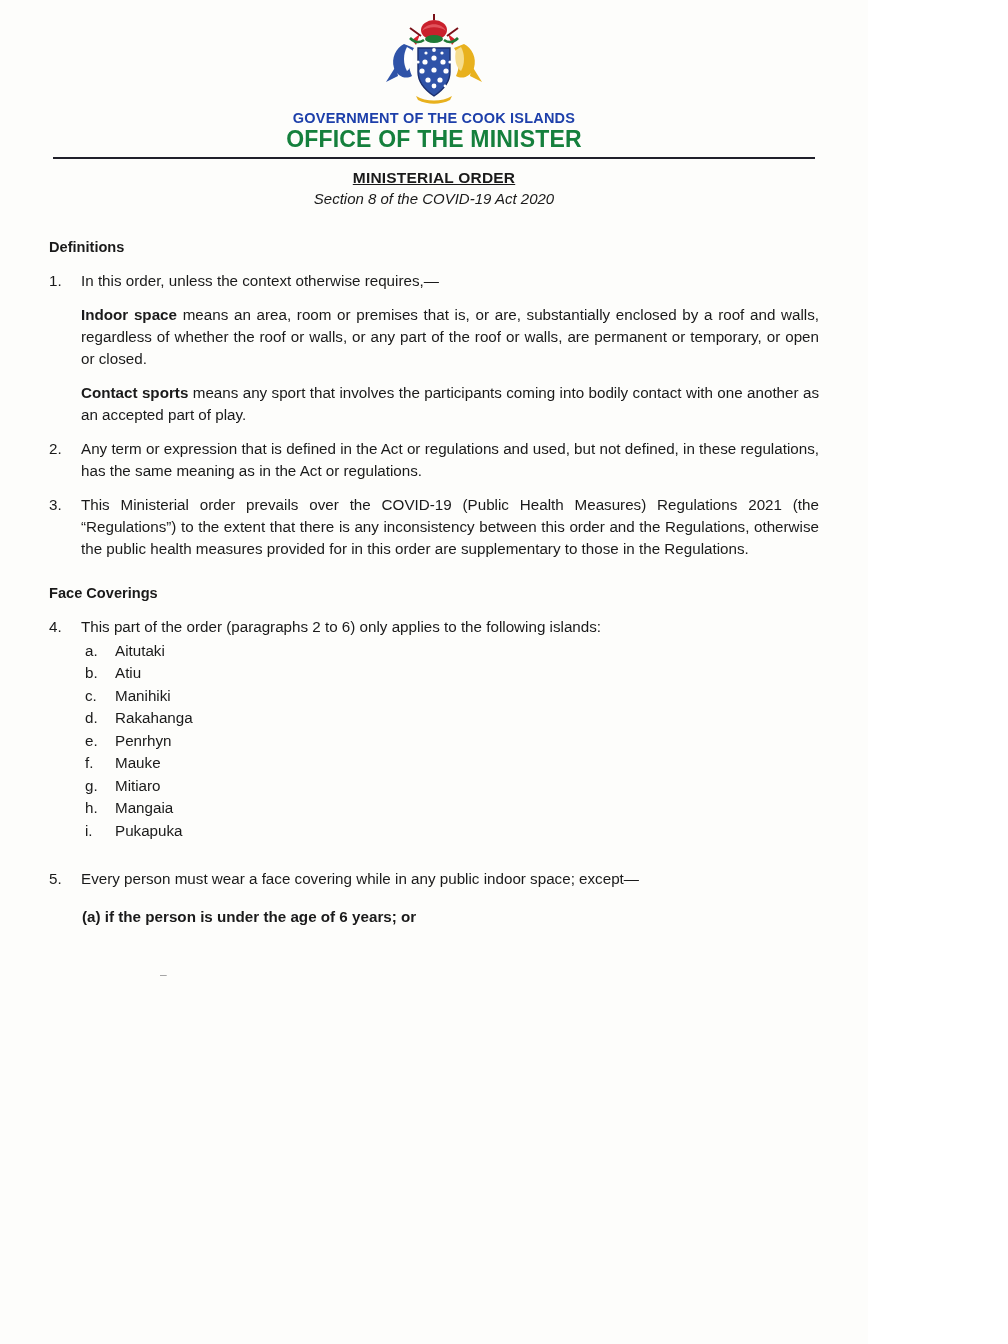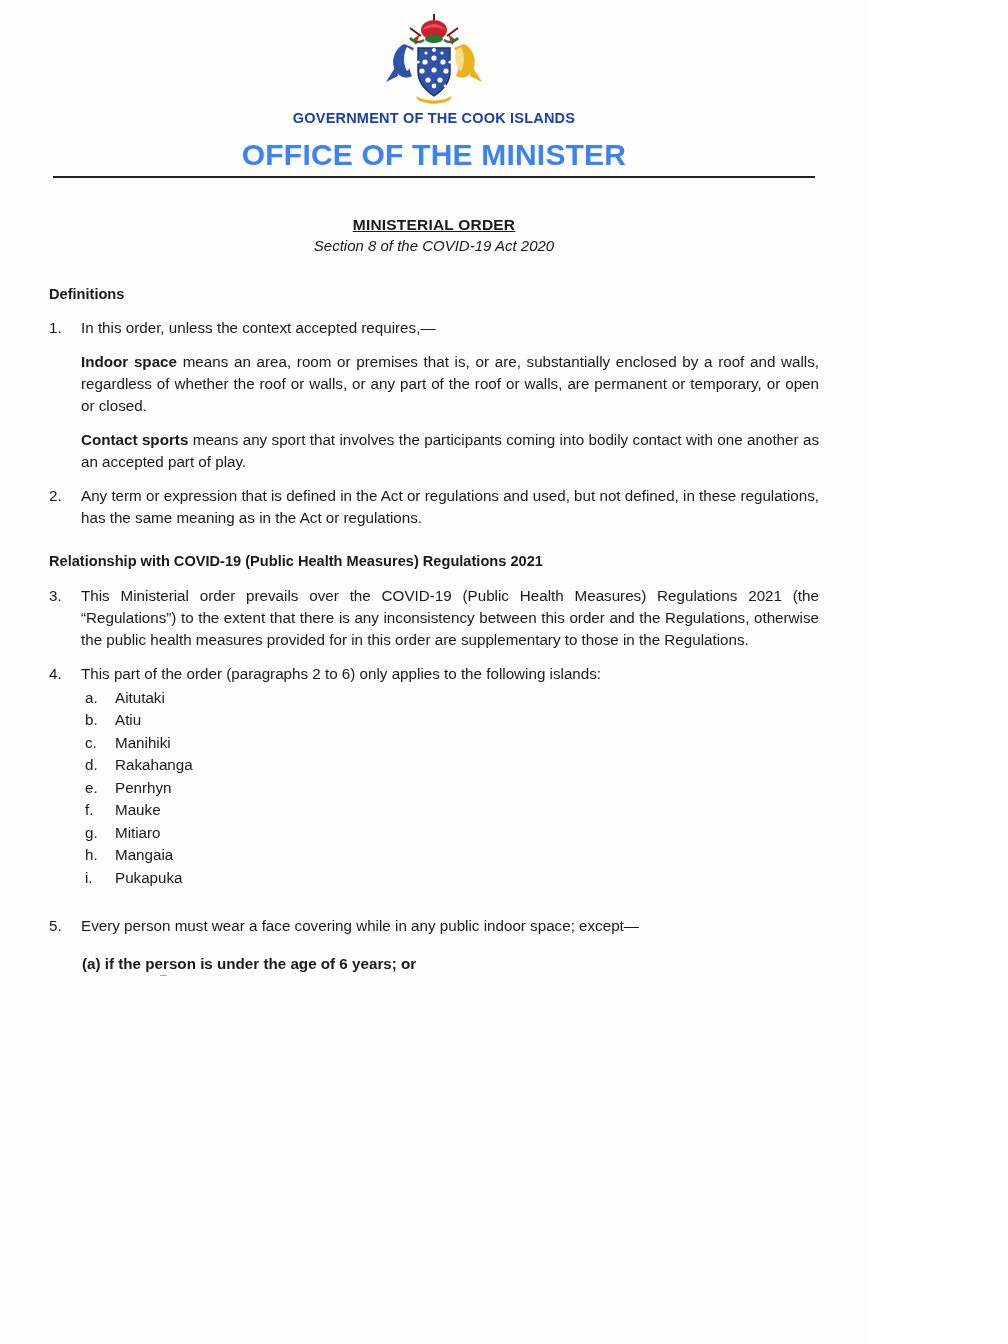--- a/index.html
+++ b/index.html
@@ -36,24 +36,24 @@
   .crest svg { display: block; }
 
   .gov-line {
     color: #1d3faa;
     font-size: 14.5px;
     font-weight: bold;
     letter-spacing: 0.2px;
     margin-top: 4px;
   }
   .office-line {
-    color: #3b82f6;
-    font-size: 30px;
-    font-weight: bold;
-    margin-top: 12px;
+    color: #15803d;
+    font-size: 23px;
+    font-weight: bold;
+    margin-top: 0;
     letter-spacing: 0.2px;
   }
   .for-line {
     color: #10101a;
     font-size: 17.5px;
     font-weight: bold;
     margin-top: 2px;
     letter-spacing: 0.1px;
   }
   .rule-wrap {
@@ -76,21 +76,21 @@
   }
   .rule-bottom {
     border-bottom: 1.6px solid #20202a;
     width: 762px;
     margin: 0 auto;
   }
 
   
   .title-block {
     text-align: center;
-    margin-top: 38px;
+    margin-top: 10px;
   }
   .order-title {
     font-size: 15.5px;
     font-weight: bold;
     text-decoration: underline;
     letter-spacing: 0.2px;
   }
   .order-sub {
     font-size: 15px;
     font-style: italic;
@@ -222,21 +222,21 @@
     <div class="order-title">MINISTERIAL ORDER</div>
     <div class="order-sub">Section 8 of the COVID-19 Act 2020</div>
   </div>
 
   <div class="body">
 
     <div class="heading first">Definitions</div>
 
     <div class="numitem">
       <div class="num">1.</div>
-      <div class="content nojust">In this order, unless the context accepted requires,—</div>
+      <div class="content nojust">In this order, unless the context otherwise requires,—</div>
     </div>
 
     <div class="numitem">
       <div class="num"></div>
       <div class="content">
         <b class="term">Indoor space</b><span> means an area, room or premises that is, or are, substantially enclosed by a roof and walls, regardless of whether the roof or walls, or any part of the roof or walls, are permanent or temporary, or open or closed.</span>
       </div>
     </div>
 
     <div class="numitem">
@@ -244,27 +244,27 @@
       <div class="content">
         <b class="term">Contact sports</b><span> means any sport that involves the participants coming into bodily contact with one another as an accepted part of play.</span>
       </div>
     </div>
 
     <div class="numitem">
       <div class="num">2.</div>
       <div class="content">Any term or expression that is defined in the Act or regulations and used, but not defined, in these regulations, has the same meaning as in the Act or regulations.</div>
     </div>
 
-    <div class="heading">Relationship with COVID-19 (Public Health Measures) Regulations 2021</div>
 
     <div class="numitem">
       <div class="num">3.</div>
       <div class="content">This Ministerial order prevails over the COVID-19 (Public Health Measures) Regulations 2021 (the “Regulations”) to the extent that there is any inconsistency between this order and the Regulations, otherwise the public health measures provided for in this order are supplementary to those in the Regulations.</div>
     </div>
 
+    <div class="heading">Face Coverings</div>
 
     <div class="numitem">
       <div class="num">4.</div>
       <div class="content nojust">This part of the order (paragraphs 2 to 6) only applies to the following islands:</div>
     </div>
 
     <div class="sublist">
       <div class="row">
         <div class="lbl">a.</div>
         <div>Aitutaki</div>

